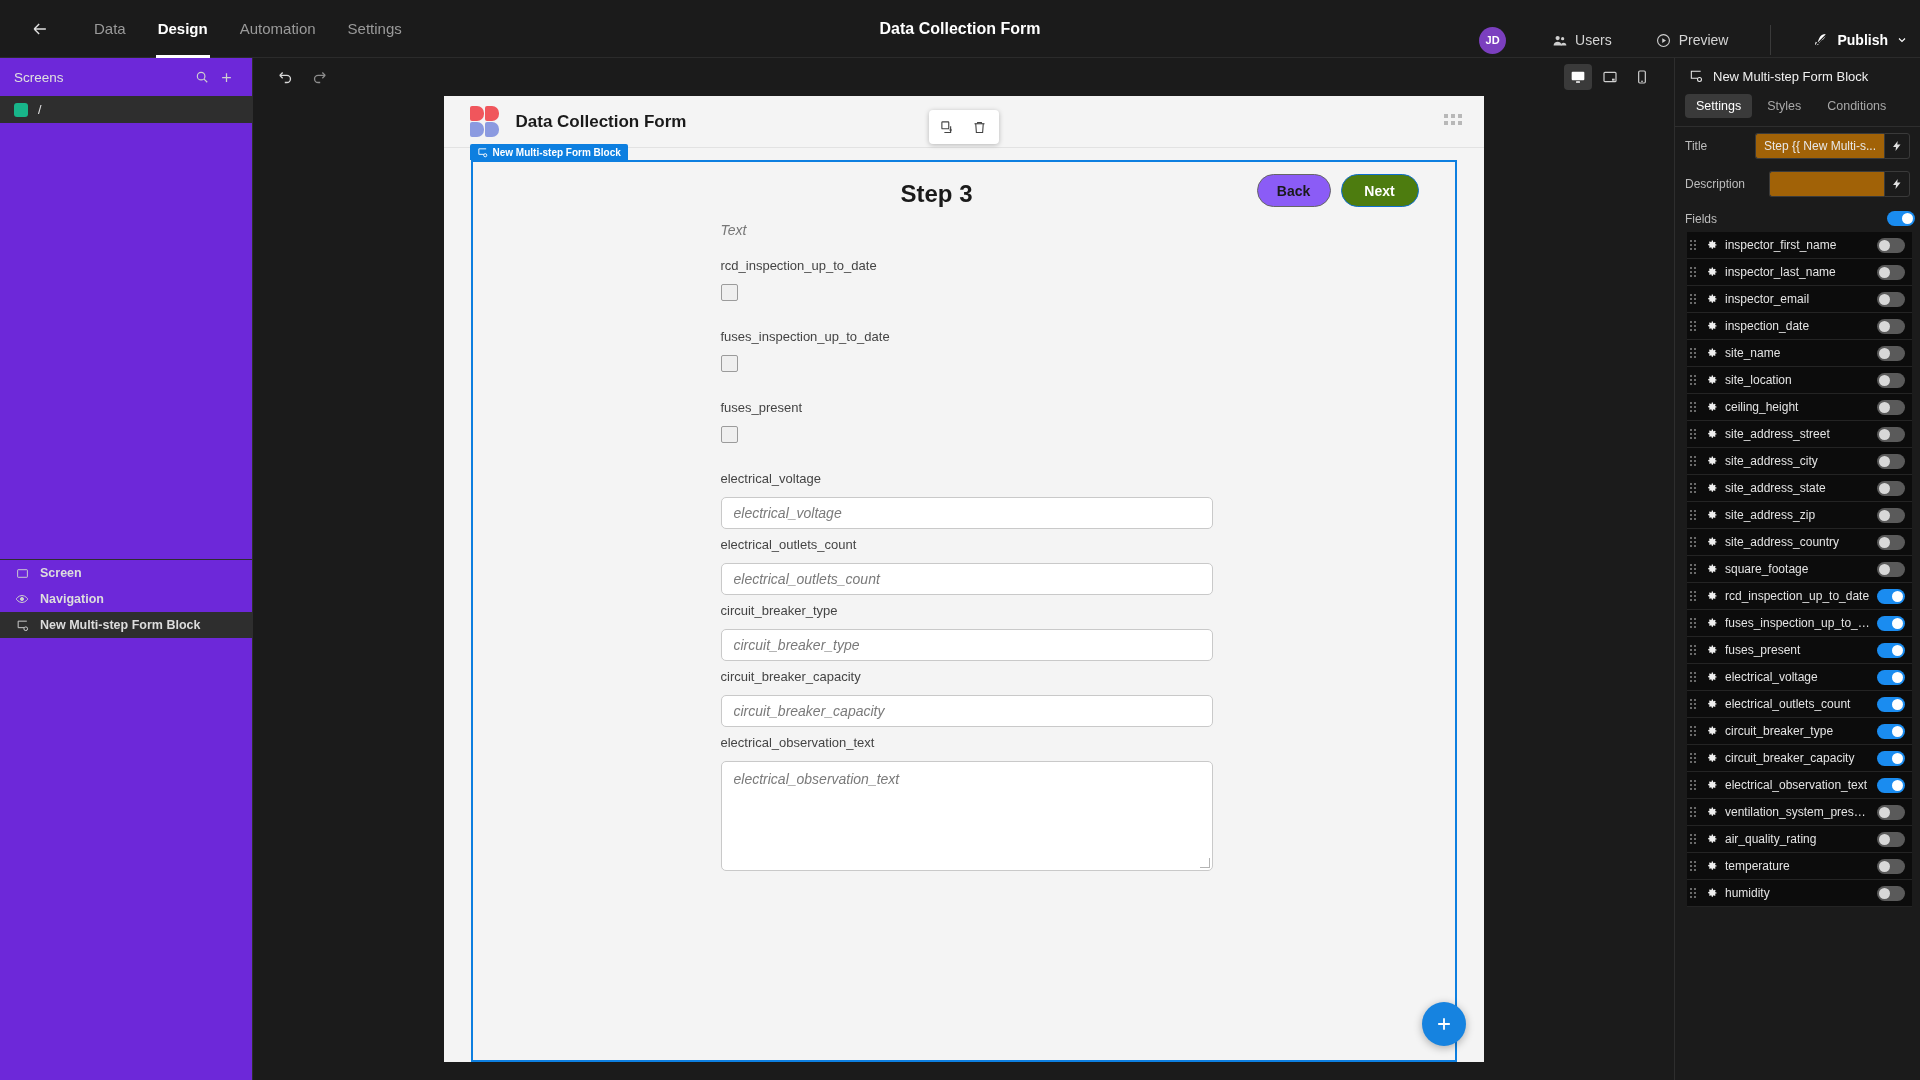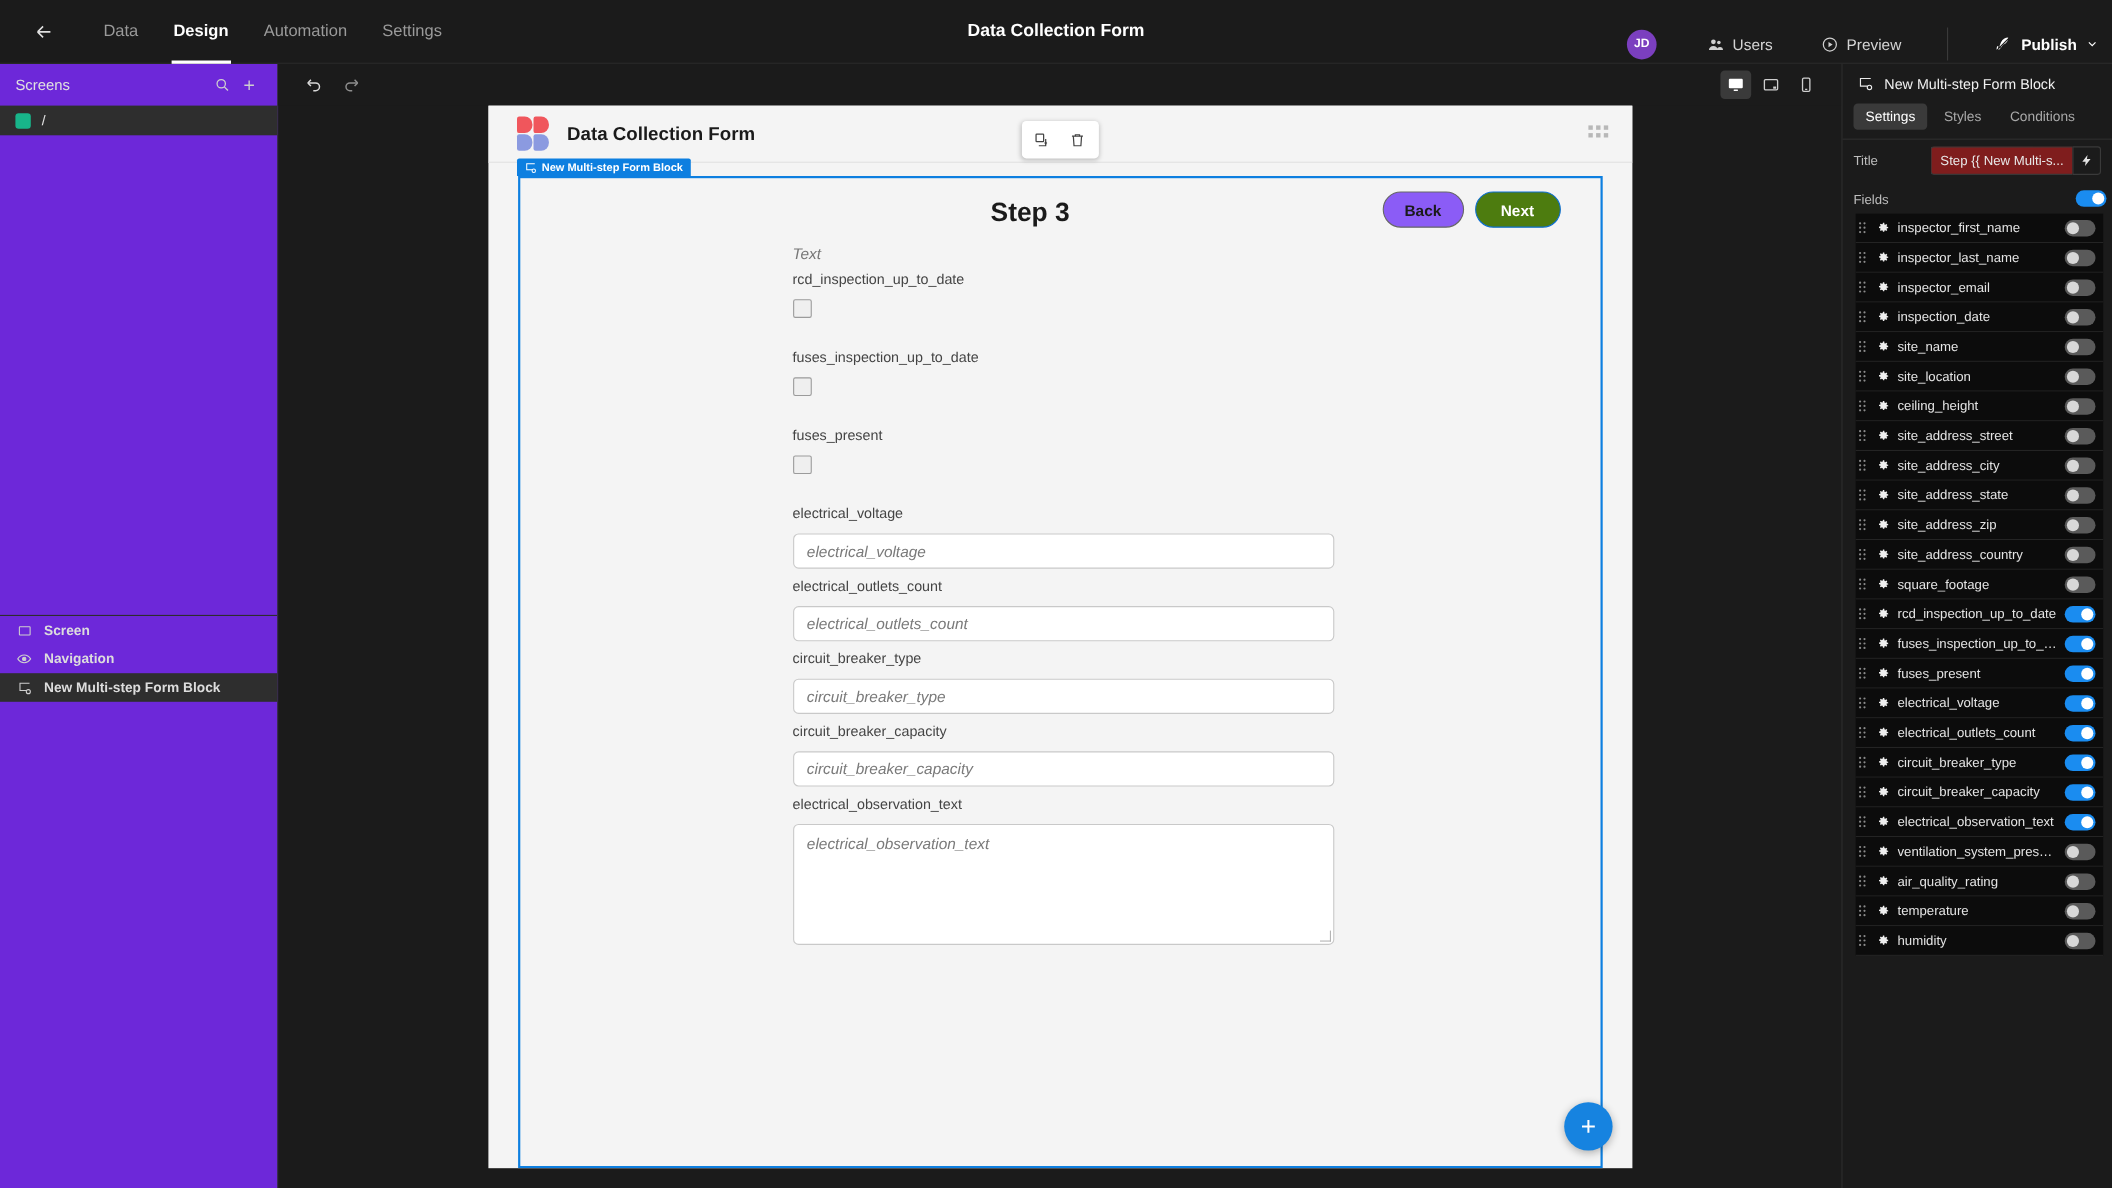--- a/index.html
+++ b/index.html
@@ -163,21 +163,21 @@
     background:#8b5cf6; color:#1a1a1a; font-size:14px; font-weight:bold;
     display:flex; align-items:center; justify-content:center; cursor:pointer;
   }
   .btn-next {
     min-width: 78px; height: 33px; border-radius: 17px; border:1px solid #0d6fd1;
     background:#4d7c0f; color:#fff; font-size:14px; font-weight:bold;
     display:flex; align-items:center; justify-content:center; cursor:pointer;
   }
   .form-body { padding: 14px 0 0 0; }
   .fcol { width: 492px; margin-left: 248px; }
-  .text-placeholder { font-size: 14px; font-style: italic; color:#777; margin-bottom: 8px; }
+  .text-placeholder { font-size: 14px; font-style: italic; color:#777; margin-bottom: 20px; }
   .fld { margin-bottom: 8px; }
   .fld-label { font-size: 13px; color:#444; margin-bottom: 11px; }
   .chk {
     width:17px; height:17px; border:1px solid #9b9b9b; border-radius:2px;
     background:#efefef; margin-bottom: 28px; cursor:pointer;
   }
   .inp {
     width: 100%; height: 32px; border:1px solid #c9c9c9; border-radius:5px;
     background:#fff; font-size:14px; font-style:italic; color:#7a7a7a;
     padding: 0 12px; margin-bottom: 7px; display:flex; align-items:center;
@@ -216,21 +216,21 @@
   .rp-tab.active { background:#3a3a3a; color:#fff; }
   .rp-divider { height:1px; background:#2e2e2e; }
   .prop-row {
     display:flex; align-items:center; padding: 6px 10px; gap: 8px;
   }
   .prop-label { width: 76px; font-size:12px; color:#bdbdbd; }
   .prop-input {
     flex:1; display:flex; align-items:stretch; height:26px;
   }
   .prop-input .box {
-    flex:1; background:#7f1d1d; border:1px solid #3a3a3a; border-right:none;
+    flex:1; background:#a16207; border:1px solid #3a3a3a; border-right:none;
     border-radius:3px 0 0 3px; font-size:12px; color:#e8e8e8;
     display:flex; align-items:center; padding: 0 8px; overflow:hidden;
     white-space:nowrap; cursor:text;
   }
   .prop-input .bolt {
     width: 26px; background:#1b1b1b; border:1px solid #3a3a3a;
     border-radius: 0 3px 3px 0; display:flex; align-items:center; justify-content:center;
     color:#e2e2e2; cursor:pointer;
   }
   .fields-head {
@@ -543,20 +543,31 @@
         <div class="prop-input">
           <div class="box">Step {{ New Multi-s...</div>
           <div class="bolt">
             <svg width="12" height="12" viewBox="0 0 24 24" fill="#e2e2e2">
               <path d="M13.5 2L4 14h6l-1 8 10-13h-6.5z"></path>
             </svg>
           </div>
         </div>
       </div>
 
+      <div class="prop-row">
+        <div class="prop-label">Description</div>
+        <div class="prop-input">
+          <div class="box"></div>
+          <div class="bolt">
+            <svg width="12" height="12" viewBox="0 0 24 24" fill="#e2e2e2">
+              <path d="M13.5 2L4 14h6l-1 8 10-13h-6.5z"></path>
+            </svg>
+          </div>
+        </div>
+      </div>
 
       <div class="fields-head">
         <span class="fh-label">Fields</span>
         <span class="toggle on">
             <i></i>
           </span>
       </div>
 
       <div class="fields-list" id="fields-list">
           <div class="field-row">

